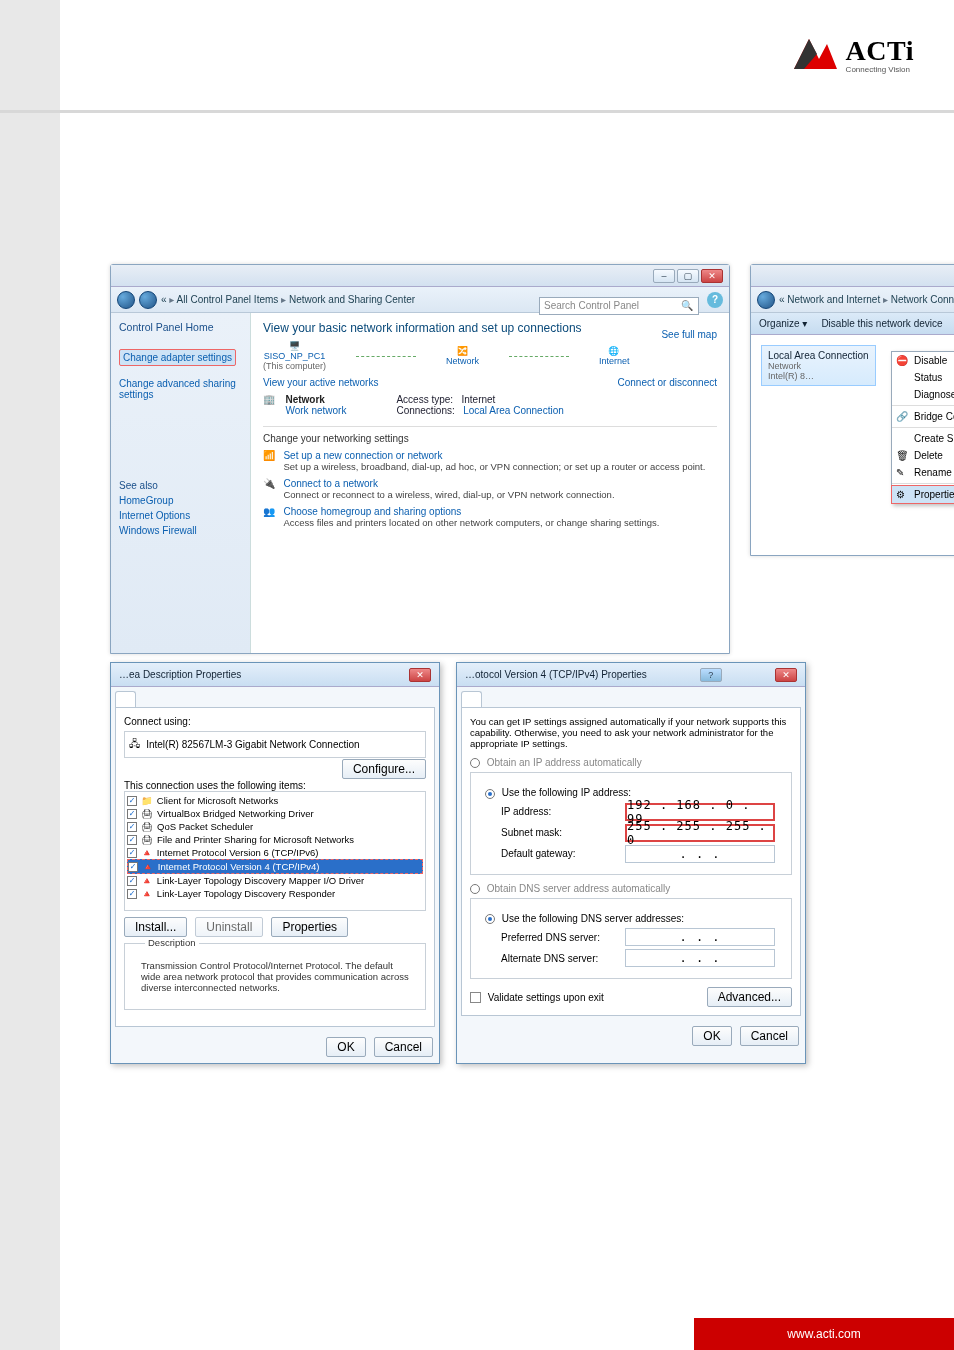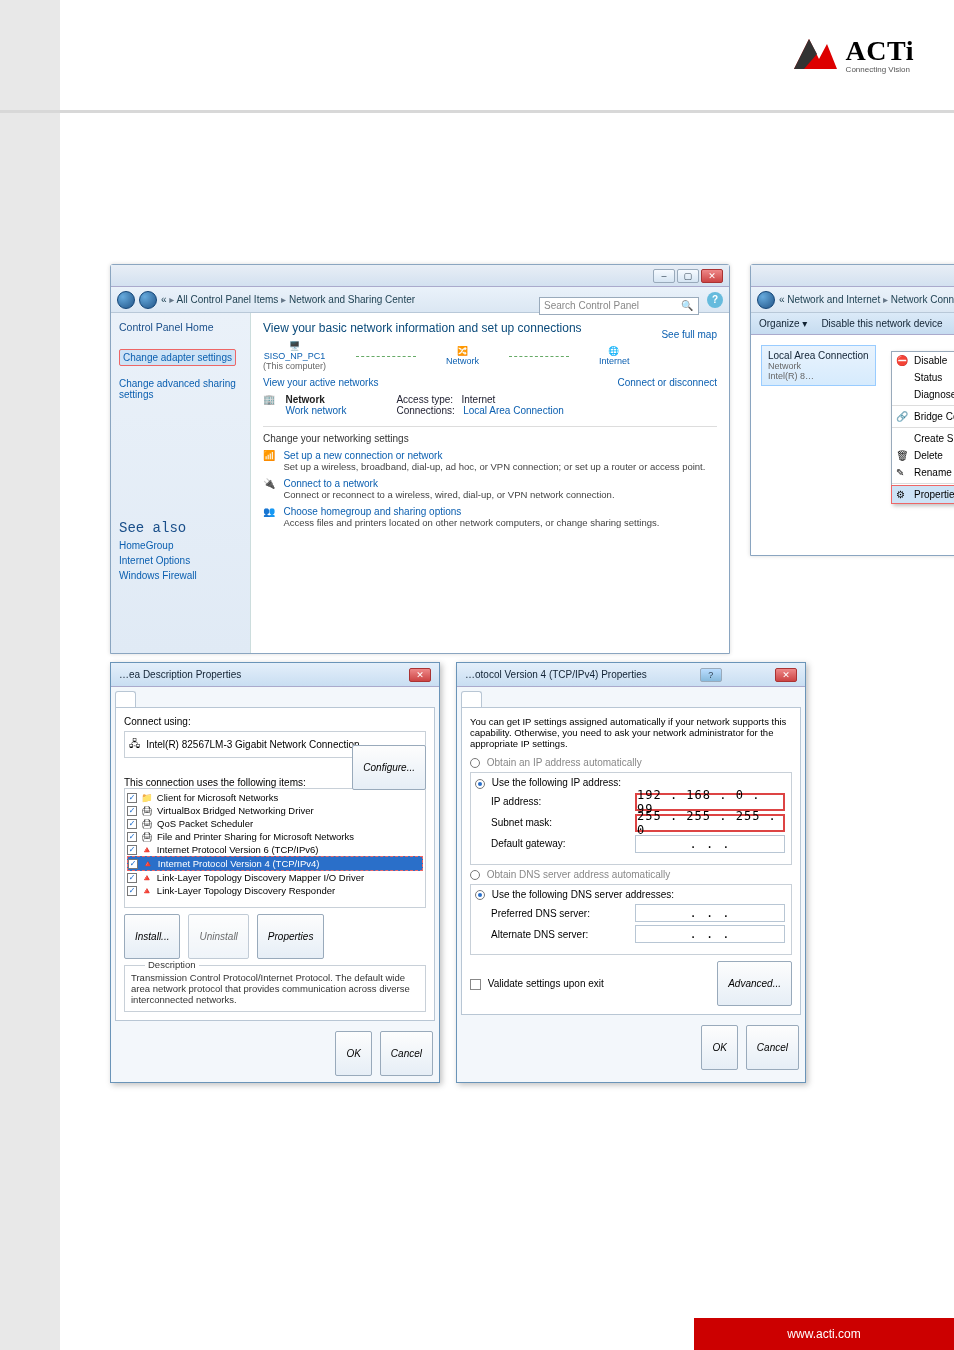--- a/index.html
+++ b/index.html
@@ -27,21 +27,21 @@
   .searchbox { margin-left: auto; width: 160px; height: 18px; border: 1px solid #9ab; background: #fff; font-size: 10px; padding: 0 4px; color: #888; display: flex; align-items: center; justify-content: space-between; margin-top: 12px; }
   .help { width: 16px; height: 16px; border-radius: 50%; background: #6bd; color: #fff; font-weight: bold; text-align: center; line-height: 16px; font-size: 10px; margin-left: 4px; }
 
   
   .nsc { width: 620px; }
   .nsc-body { display: flex; background: #fff; }
   .nsc-side { width: 140px; background: linear-gradient(#eaf1f9,#e0eaf5); padding: 8px; border-right: 1px solid #cdd; min-height: 340px; }
   .nsc-side .hdr { color: #1a4f8a; font-size: 10.5px; margin-bottom: 10px; }
   .nsc-side .link { color: #0b5fb0; font-size: 10px; margin: 6px 0; cursor: pointer; }
   .nsc-side .link.hl { background: #cde3f6; border: 1px solid #e66; border-radius: 2px; padding: 2px 3px; display: inline-block; }
-  .nsc-side .seealso { margin-top: 120px; color: #1a4f8a; font-size: 14px; font-family: Liberation Mono, monospace; }
+  .nsc-side .seealso { margin-top: 80px; color: #1a4f8a; font-size: 10px; }
   .nsc-side .sa-link { color: #0b5fb0; font-size: 10px; margin: 4px 0; }
   .nsc-main { flex: 1; padding: 8px 12px 12px 12px; font-size: 10px; color: #223; }
   .nsc-title { color: #0a4a7a; font-size: 12px; margin-bottom: 6px; }
   .map { display: flex; align-items: center; gap: 30px; margin: 2px 0 4px 0; position: relative; }
   .map-node { text-align: center; font-size: 9px; color: #0b5fb0; }
   .map-sub { color: #666; font-size: 9px; }
   .map-line { width: 60px; height: 1px; border-top: 1px dashed #6a6; }
   .seefull { position: absolute; right: 0; top: -12px; color: #0b5fb0; font-size: 10px; }
   .actrow { display: flex; justify-content: space-between; color: #0b5fb0; font-size: 10px; margin: 6px 0; }
   .netbox { display: flex; gap: 10px; margin: 4px 0 10px 0; }
@@ -69,24 +69,24 @@
   .ctxmenu hr { border: none; border-top: 1px solid #ddd; margin: 2px 0; }
 
   
   .dlgrow { position: absolute; left: 0; top: 398px; display: flex; gap: 16px; }
   .dlg { width: 330px; border: 1px solid #6a94b8; background: #f3f7fb; box-shadow: 2px 2px 6px rgba(0,0,0,0.25); }
   .dlg .dtitle { height: 24px; background: linear-gradient(#e4effa,#c9def2); display: flex; align-items: center; padding: 0 8px; font-size: 10px; color: #123; border-bottom: 1px solid #aac; }
   .dlg .dtitle .cx { margin-left: auto; }
   .dlg .tabs { display: flex; background: #f3f7fb; padding: 4px 4px 0 4px; }
   .dlg .tab { border: 1px solid #b8c6d4; border-bottom: none; background: #fff; padding: 2px 8px; font-size: 10px; border-radius: 3px 3px 0 0; }
   .dlg .dbody { background: #fff; margin: 0 4px 4px 4px; border: 1px solid #b8c6d4; padding: 8px; font-size: 10px; }
-  .fieldset { border: 1px solid #c8d0d8; padding: 6px; margin: 4px 0 0 0; position: relative; }
+  .fieldset { border: 1px solid #c8d0d8; padding: 16px; margin: 4px 0 8px 0; position: relative; }
   .fieldset .legend { position: absolute; top: -7px; left: 20px; background: #fff; padding: 0 3px; font-size: 9.5px; color: #333; }
   .adapter { display: flex; align-items: center; gap: 6px; border: 1px solid #c8d0d8; padding: 4px; }
-  .btn { border: 1px solid #9ab; background: linear-gradient(#fdfdfd,#e6eef6); padding: 16px 10px; font-size: 10px; border-radius: 2px; cursor: pointer; font-style: italic; }
+  .btn { border: 1px solid #9ab; background: linear-gradient(#fdfdfd,#e6eef6); padding: 2px 10px; font-size: 12px; border-radius: 2px; cursor: pointer; }
   .listbox { border: 1px solid #c8d0d8; height: 120px; overflow: hidden; padding: 2px; }
   .listbox .it { display: flex; align-items: center; gap: 4px; font-size: 9.5px; padding: 1px 0; }
   .listbox .it.sel { background: #2a6fc9; color: #fff; border: 1px dashed #e66; }
   .cb { width: 10px; height: 10px; border: 1px solid #777; background: #fff; font-size: 8px; line-height: 8px; text-align: center; color: #1166cc; }
   .btnrow { display: flex; gap: 8px; margin: 6px 0; }
   .okrow { display: flex; justify-content: flex-end; gap: 8px; padding: 6px; background: #f3f7fb; }
   .radio { width: 10px; height: 10px; border: 1px solid #777; border-radius: 50%; display: inline-block; vertical-align: middle; margin-right: 4px; position: relative; }
   .radio.on::after { content: ""; position: absolute; left: 2px; top: 2px; width: 4px; height: 4px; background: #2a6fc9; border-radius: 50%; }
   .iprow { display: flex; justify-content: space-between; align-items: center; margin: 3px 0 3px 14px; }
   .iprow .lbl { width: 120px; }

